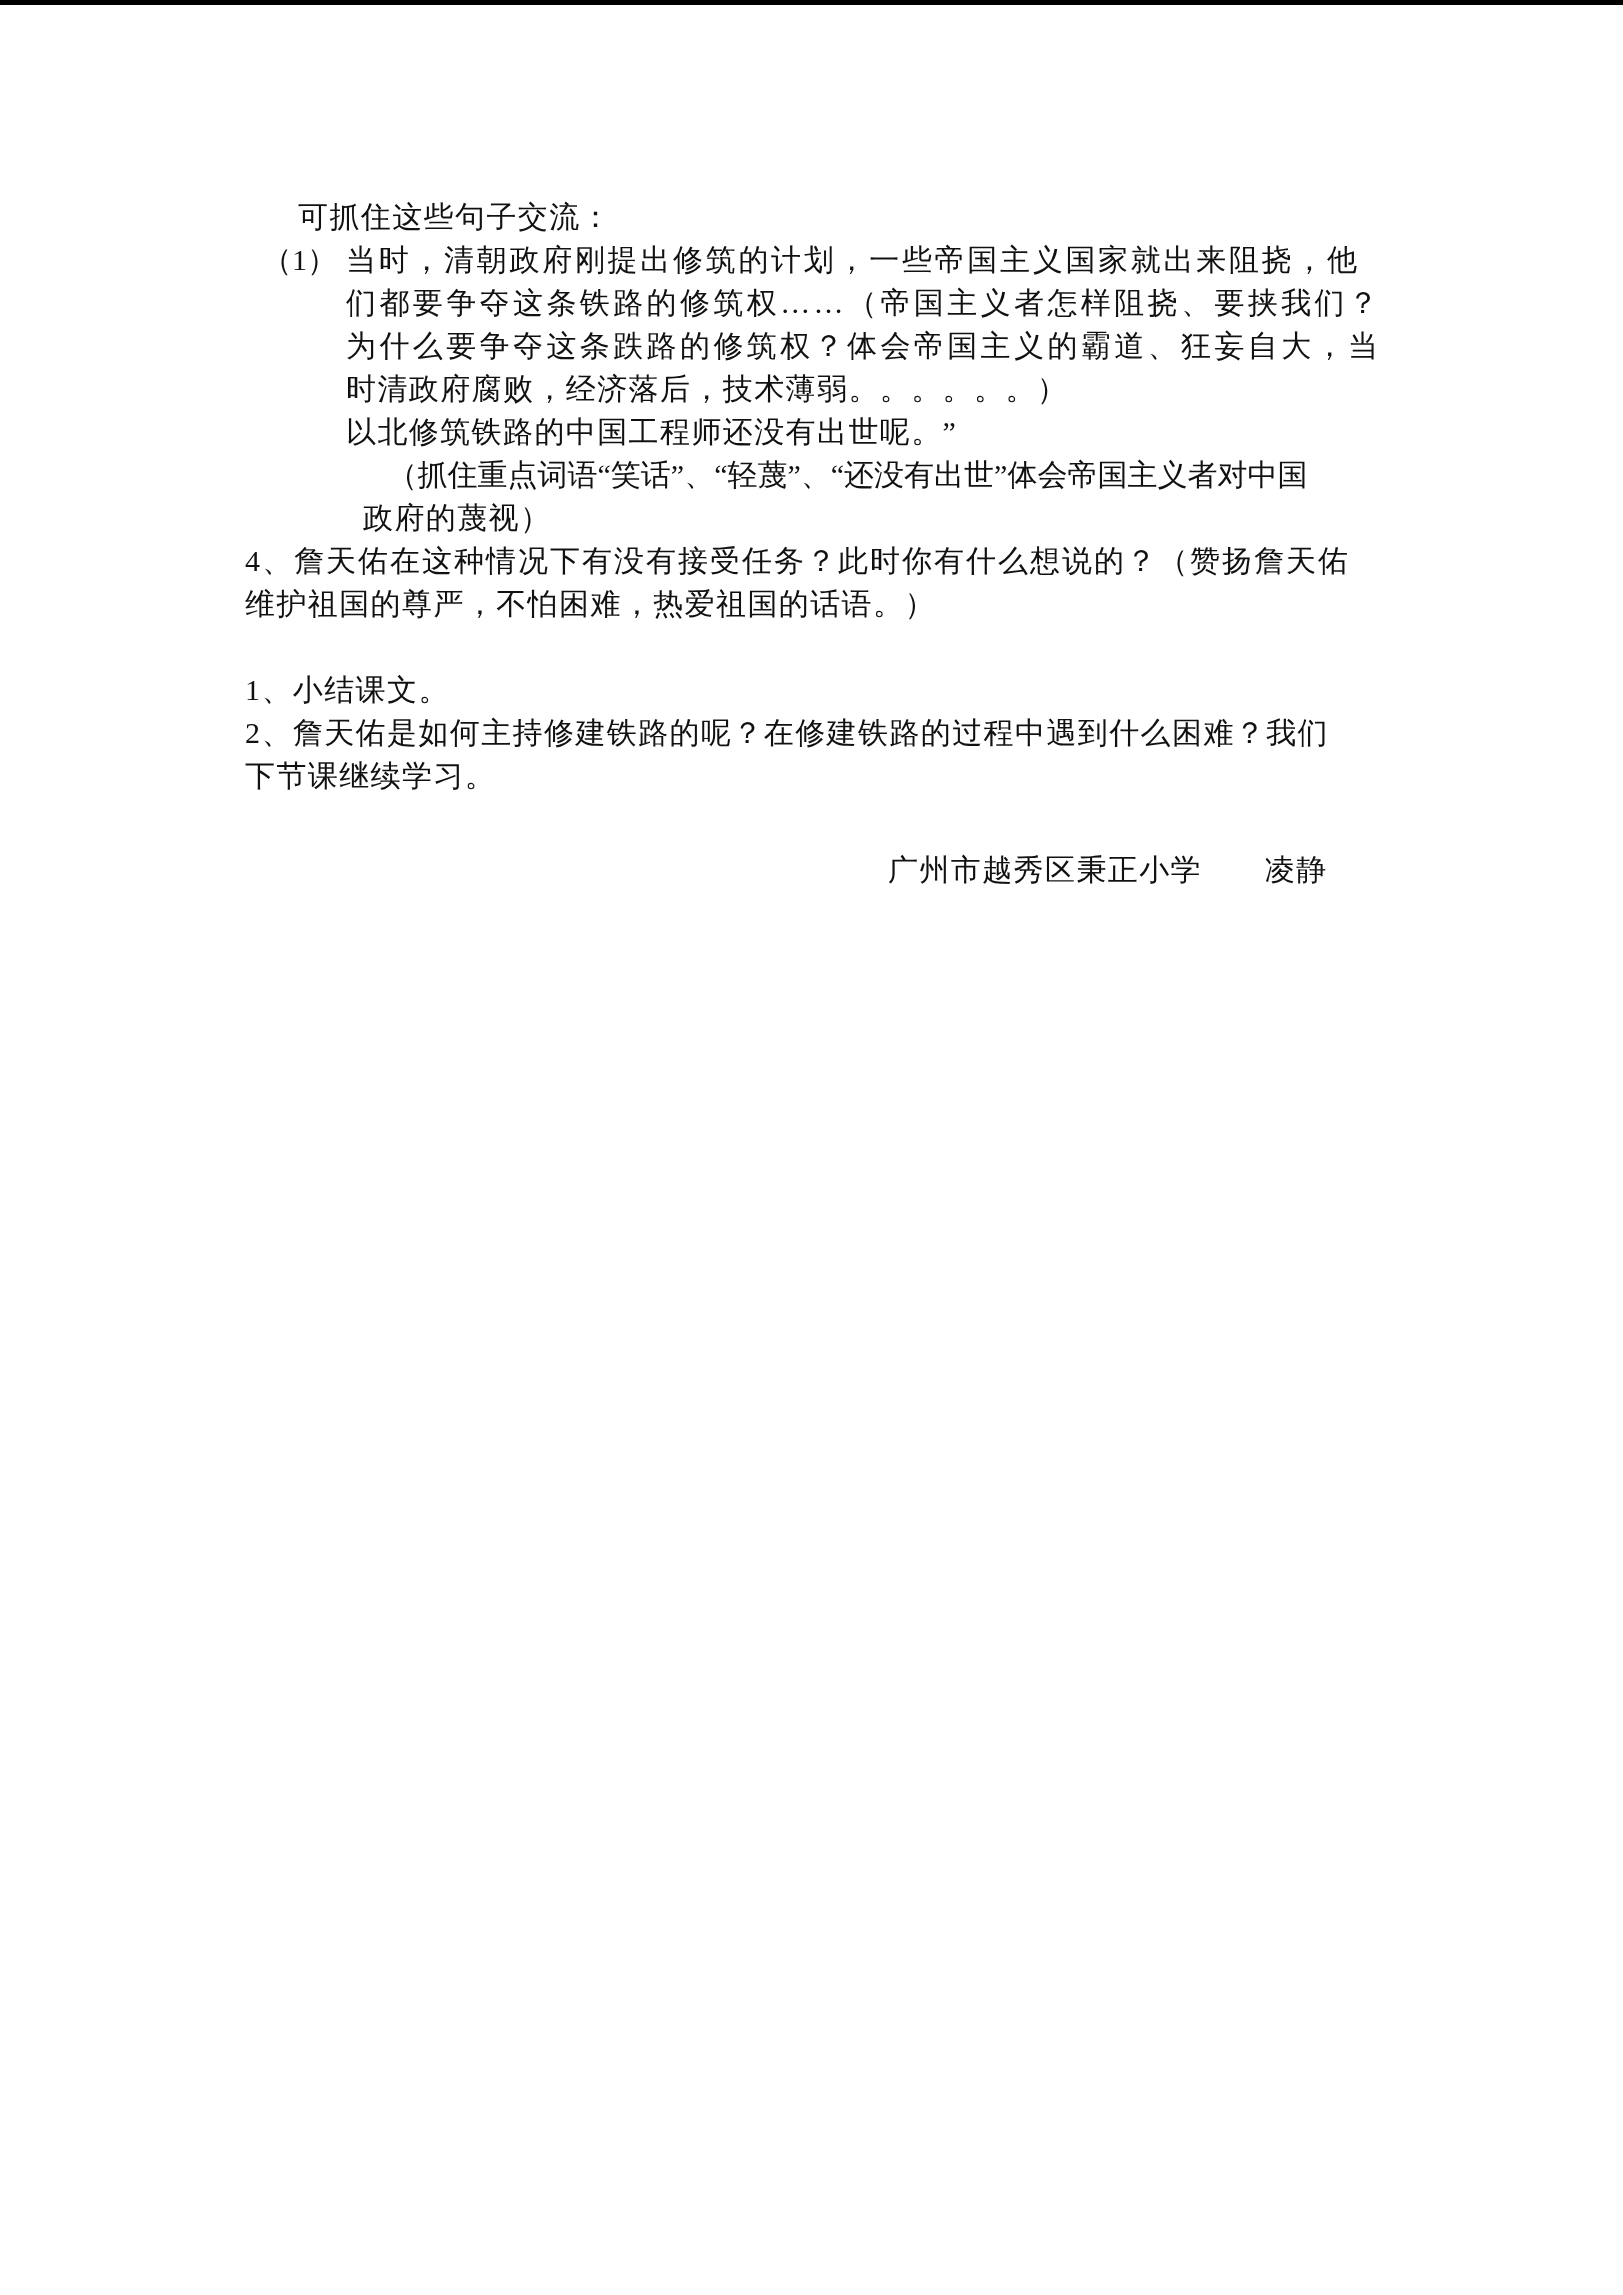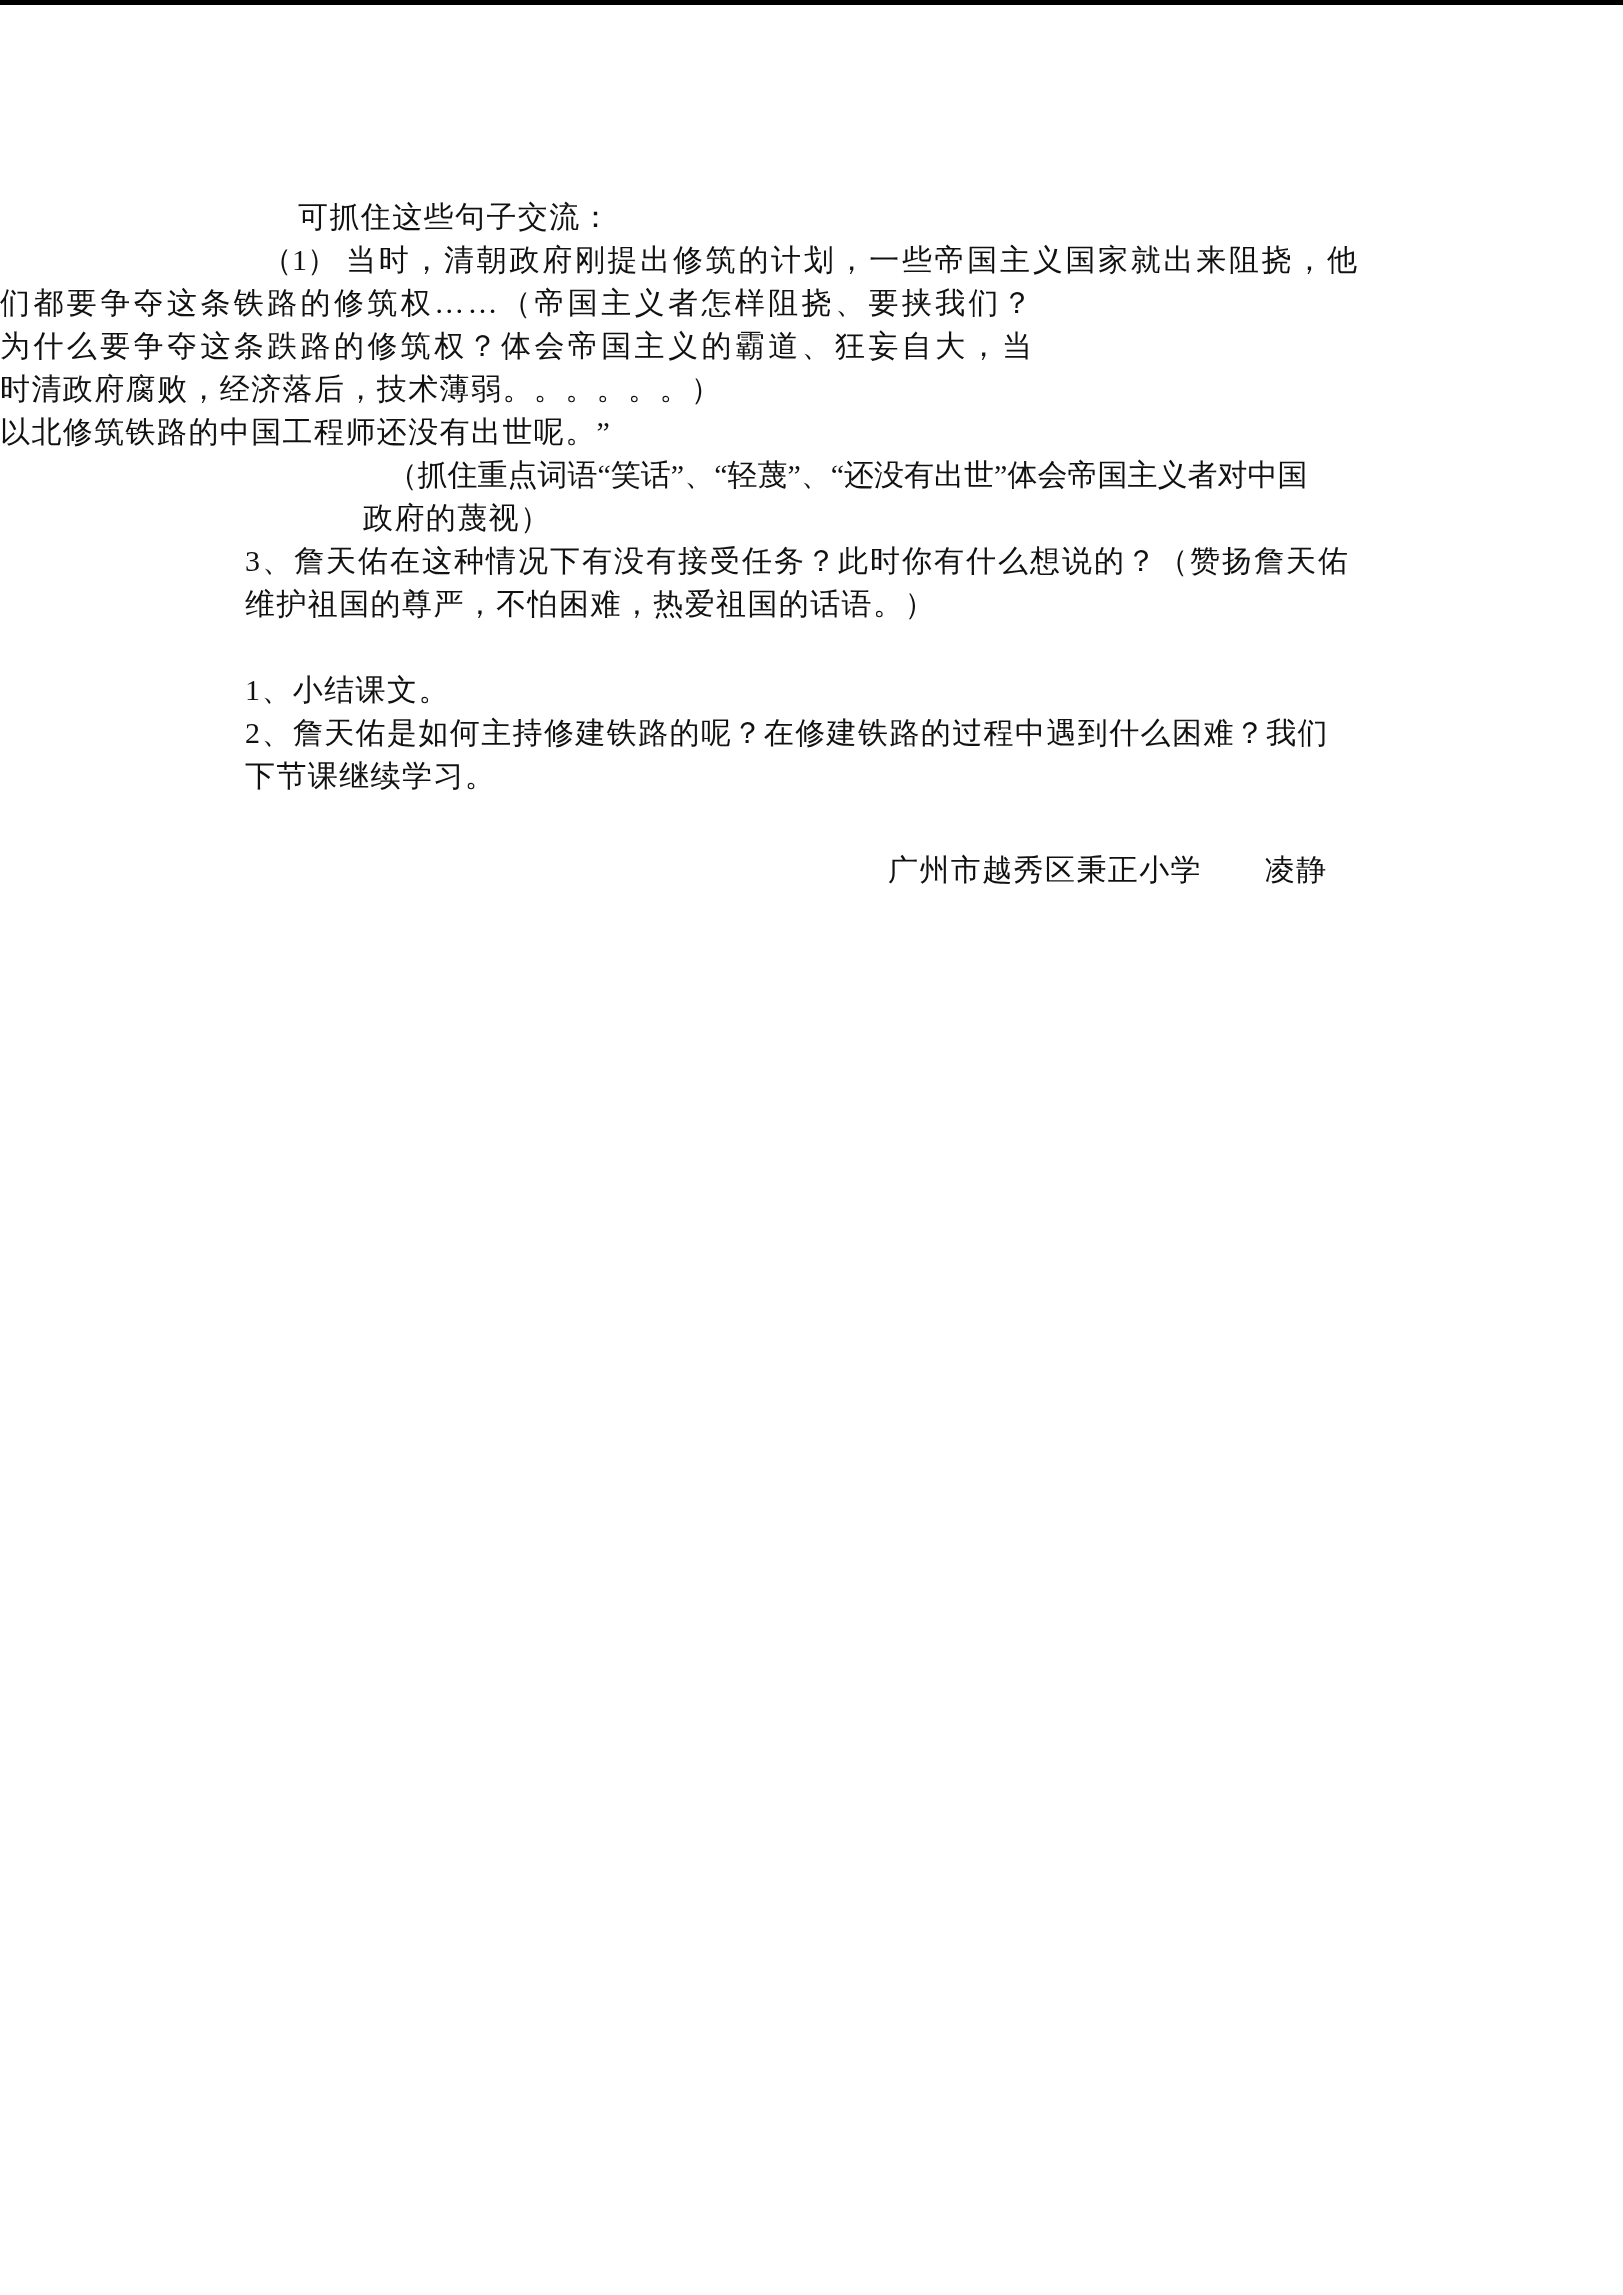--- a/index.html
+++ b/index.html
@@ -32,21 +32,21 @@
   }
   .line {
     height: 43px;
     line-height: 43px;
     font-size: 30px;
     letter-spacing: 1.4px;
     white-space: nowrap;
   }
   .l-intro  { padding-left: 298px; }
   .l-item   { padding-left: 262px; }
-  .l-cont   { }
+  .l-cont   { padding-left: 346px; }
   .l-paren  { padding-left: 343px; text-align: center; }
   .l-paren2 { padding-left: 363px; }
   .l-main   { padding-left: 245px; }
   .l-sig    { padding-left: 888px; margin-top: 8px; }
   .ls0 { letter-spacing: 0; }
   .ls3 { letter-spacing: 2px; }
   .ls4 { letter-spacing: 2.7px; }
   .ls5 { letter-spacing: 3.4px; }
   .item-label {
     display: inline-block;
@@ -67,21 +67,21 @@
 
     <div class="line l-cont ls5">们都要争夺这条铁路的修筑权……（帝国主义者怎样阻挠、要挟我们？</div>
     <div class="line l-cont ls5">为什么要争夺这条跌路的修筑权？体会帝国主义的霸道、狂妄自大，当</div>
     <div class="line l-cont">时清政府腐败，经济落后，技术薄弱。。。。。。）</div>
 
 
     <div class="line l-cont">以北修筑铁路的中国工程师还没有出世呢。”</div>
     <div class="line l-paren ls0">（抓住重点词语“笑话”、“轻蔑”、“还没有出世”体会帝国主义者对中国</div>
     <div class="line l-paren2">政府的蔑视）</div>
 
-    <div class="line l-main ls3">3、詹天佑在这种情况下有没有接受任务？此时你有什么想说的？（赞扬詹天佑</div>
+    <div class="line l-main ls3">4、詹天佑在这种情况下有没有接受任务？此时你有什么想说的？（赞扬詹天佑</div>
     <div class="line l-main">维护祖国的尊严，不怕困难，热爱祖国的话语。）</div>
 
     <div class="line"></div>
 
     <div class="line l-main">1、小结课文。</div>
     <div class="line l-main">2、詹天佑是如何主持修建铁路的呢？在修建铁路的过程中遇到什么困难？我们</div>
     <div class="line l-main">下节课继续学习。</div>
 
     <div class="line"></div>
 

